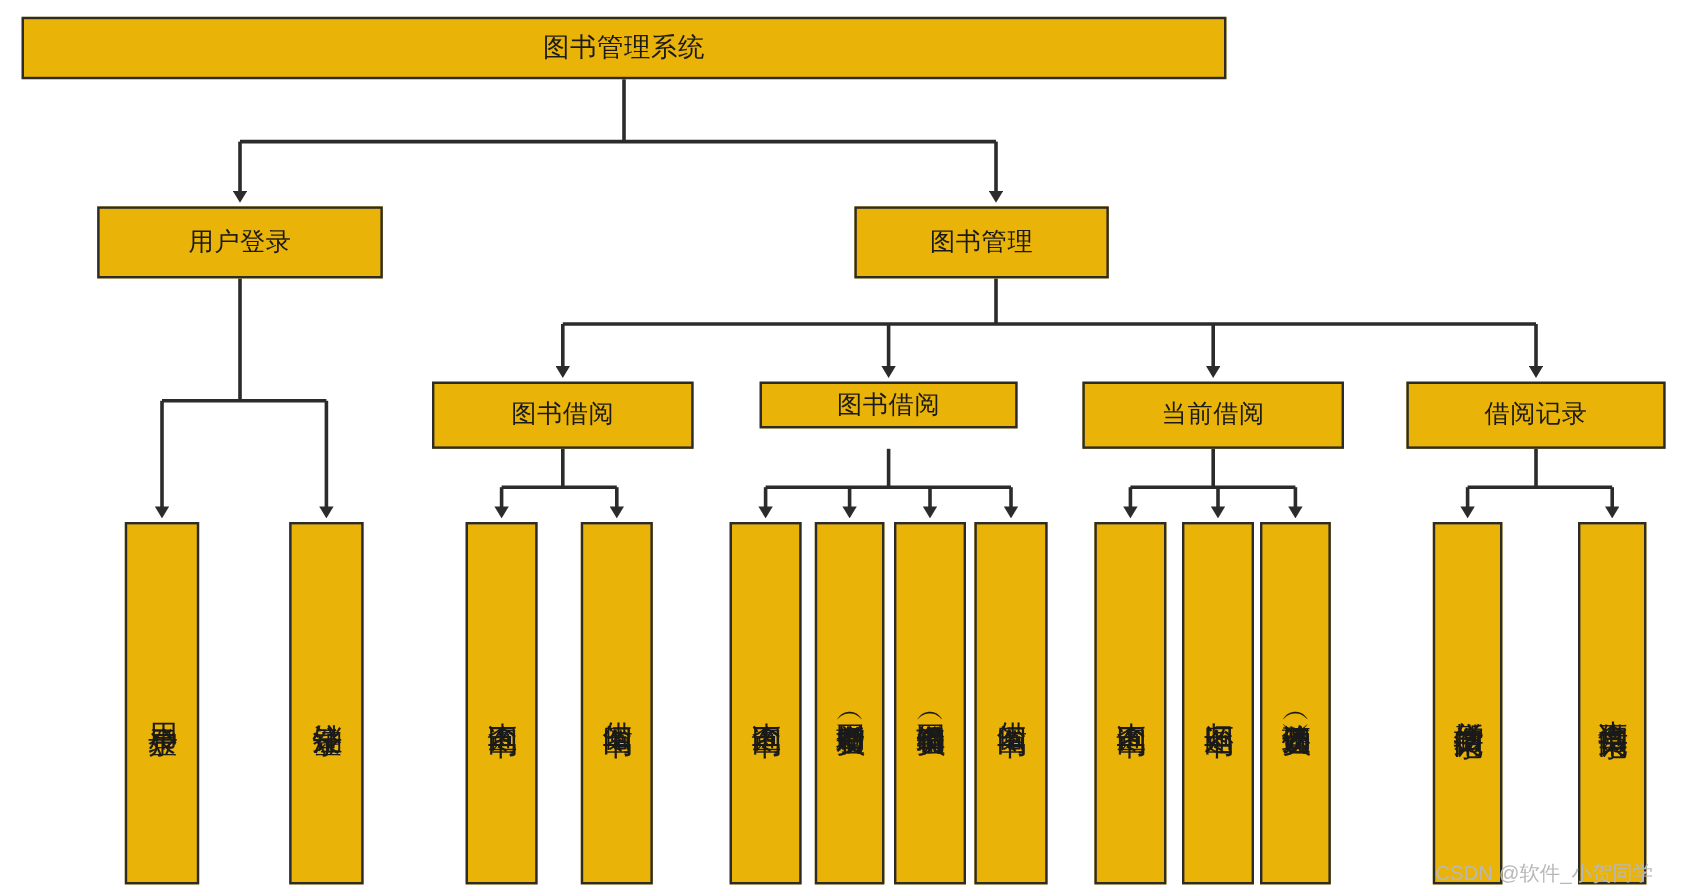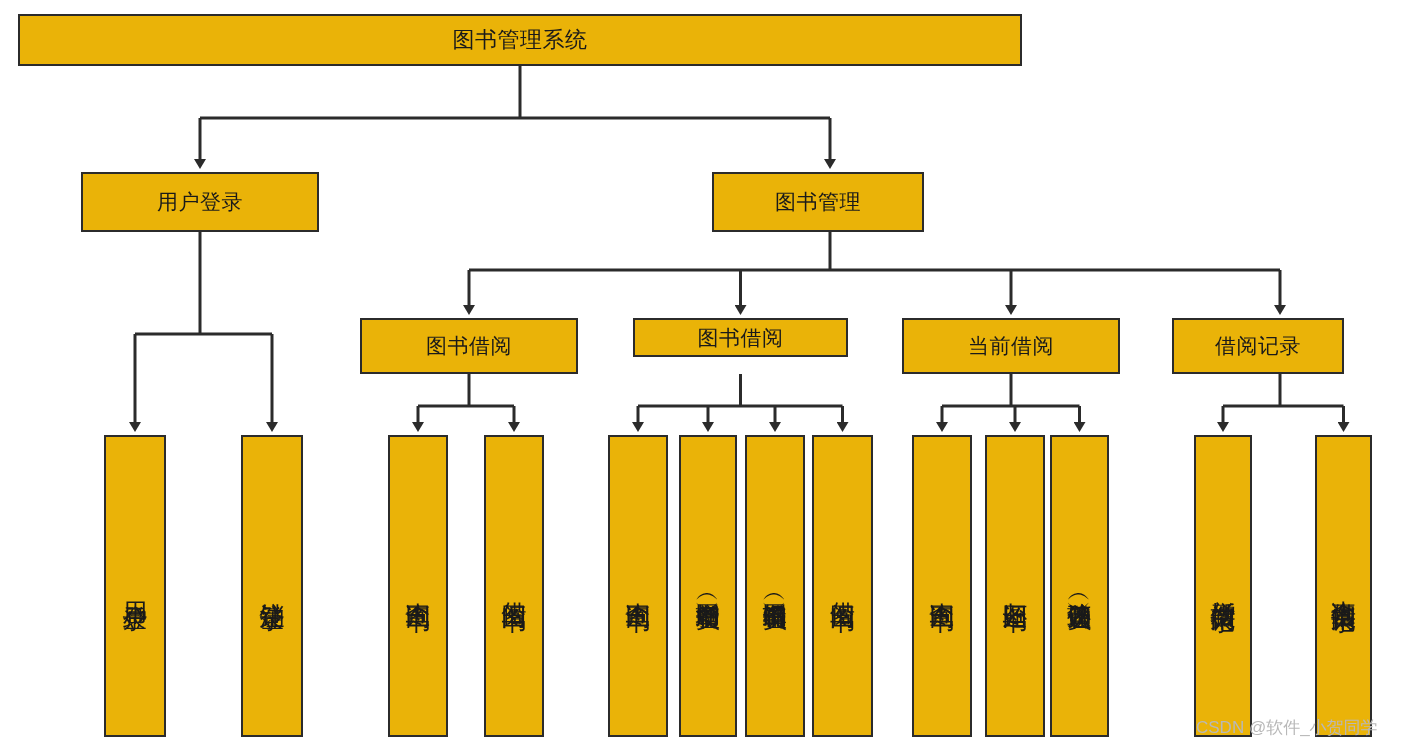--- a/index.html
+++ b/index.html
@@ -136,21 +136,21 @@
   <div id="level3-container">
       <div class="node-box node-h" id="box-new-book-recommend" style="left: 360px; top: 318px; width: 218px; height: 56px;">
         <span class="node-label">图书借阅</span>
       </div>
       <div class="node-box node-h" id="box-book-borrow" style="left: 633px; top: 318px; width: 215px; height: 39px;">
         <span class="node-label">图书借阅</span>
       </div>
       <div class="node-box node-h" id="box-current-borrow" style="left: 902px; top: 318px; width: 218px; height: 56px;">
         <span class="node-label">当前借阅</span>
       </div>
-      <div class="node-box node-h" id="box-borrow-record" style="left: 1172px; top: 318px; width: 172px; height: 56px;">
+      <div class="node-box node-h" id="box-borrow-record" style="left: 1172px; top: 318px; width: 216px; height: 56px;">
         <span class="node-label">借阅记录</span>
       </div>
     </div>
 
   <div id="leaf-container">
       <div class="node-box node-v" id="box-leaf-user-login" style="left: 104px; top: 435px; width: 62px; height: 302px;">
         <span class="node-label">用户登录</span>
       </div>
       <div class="node-box node-v" id="box-leaf-logout-login" style="left: 241px; top: 435px; width: 62px; height: 302px;">
         <span class="node-label">注销登录</span>

